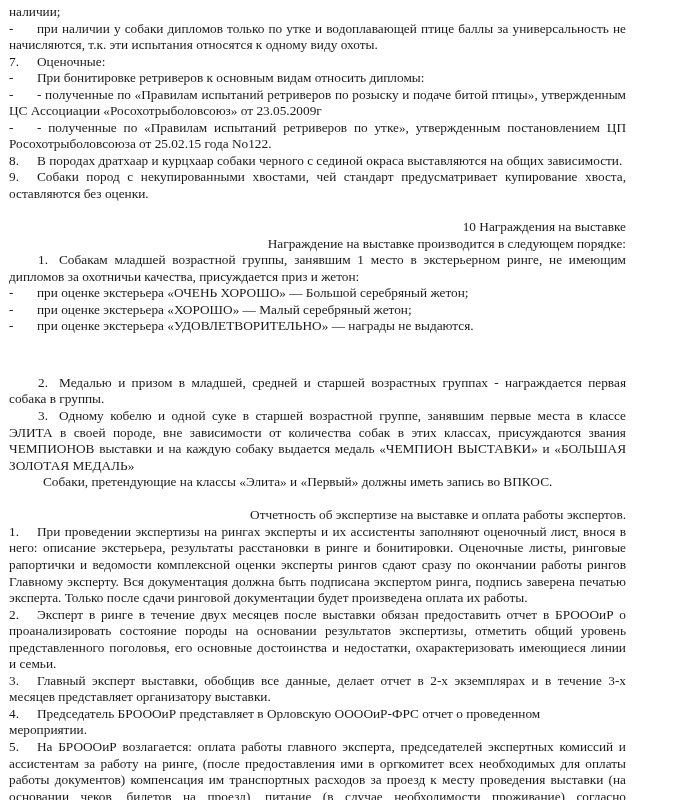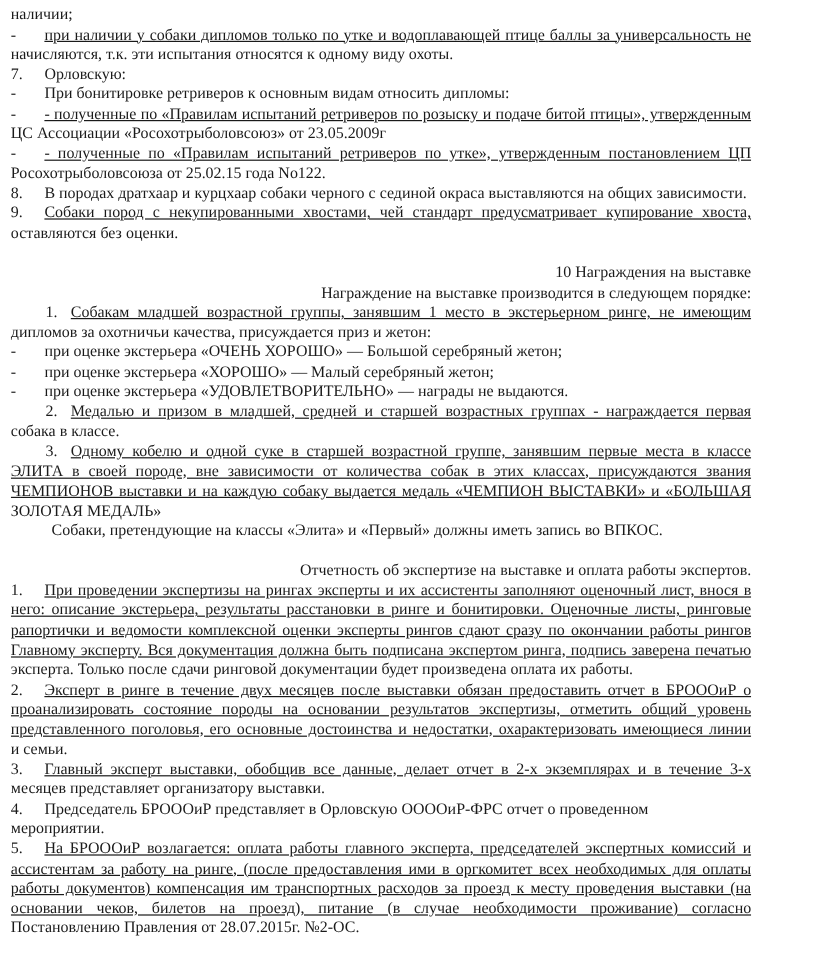--- a/index.html
+++ b/index.html
@@ -22,54 +22,54 @@
     padding: 4px 35px 0 9px;
   }
   .line {
     height: 16.55px;
     line-height: 16.55px;
     overflow: hidden;
     white-space: normal;
   }
   .line.al { text-align: left; }
   .line.ac { text-align: right; }
-  .line.aj { text-align: justify; text-align-last: justify; text-decoration: underline; }
+  .line.aj { text-align: justify; text-align-last: justify; }
   .line.blank { }
   .marker {
     display: inline-block;
     vertical-align: top;
   }
   .body-text { }
 </style>
 </head>
 <body style="background: rgb(255, 255, 255); color: rgb(26, 26, 26);">
 
 <div class="page" id="page-root">
     <div class="line al"><span class="body-text">наличии;</span></div>
     <div class="line aj"><span class="marker" style="width: 28px;">-</span><span class="body-text">при наличии у собаки дипломов только по утке и водоплавающей птице баллы за универсальность не</span></div>
     <div class="line al"><span class="body-text">начисляются, т.к. эти испытания относятся к одному виду охоты.</span></div>
-    <div class="line al"><span class="marker" style="width: 28px;">7.</span><span class="body-text">Орловскую:</span></div>
+    <div class="line al"><span class="marker" style="width: 28px;">7.</span><span class="body-text">Оценочные:</span></div>
     <div class="line al"><span class="marker" style="width: 28px;">-</span><span class="body-text">При бонитировке ретриверов к основным видам относить дипломы:</span></div>
     <div class="line aj"><span class="marker" style="width: 28px;">-</span><span class="body-text">- полученные по «Правилам испытаний ретриверов по розыску и подаче битой птицы», утвержденным</span></div>
     <div class="line al"><span class="body-text">ЦС Ассоциации «Росохотрыболовсоюз» от 23.05.2009г</span></div>
     <div class="line aj"><span class="marker" style="width: 28px;">-</span><span class="body-text">- полученные по «Правилам испытаний ретриверов по утке», утвержденным постановлением ЦП</span></div>
     <div class="line al"><span class="body-text">Росохотрыболовсоюза от 25.02.15 года No122.</span></div>
     <div class="line al"><span class="marker" style="width: 28px;">8.</span><span class="body-text">В породах дратхаар и курцхаар собаки черного с сединой окраса выставляются на общих зависимости.</span></div>
     <div class="line aj"><span class="marker" style="width: 28px;">9.</span><span class="body-text">Собаки пород с некупированными хвостами, чей стандарт предусматривает купирование хвоста,</span></div>
     <div class="line al"><span class="body-text">оставляются без оценки.</span></div>
     <div class="line blank"></div>
     <div class="line ac"><span class="body-text">10 Награждения на выставке</span></div>
     <div class="line ac"><span class="body-text">Награждение на выставке производится в следующем порядке:</span></div>
     <div class="line aj" style="padding-left: 29px;"><span class="marker" style="width: 21px;">1.</span><span class="body-text">Собакам младшей возрастной группы, занявшим 1 место в экстерьерном ринге, не имеющим</span></div>
     <div class="line al"><span class="body-text">дипломов за охотничьи качества, присуждается приз и жетон:</span></div>
     <div class="line al"><span class="marker" style="width: 28px;">-</span><span class="body-text">при оценке экстерьера «ОЧЕНЬ ХОРОШО» — Большой серебряный жетон;</span></div>
     <div class="line al"><span class="marker" style="width: 28px;">-</span><span class="body-text">при оценке экстерьера «ХОРОШО» — Малый серебряный жетон;</span></div>
     <div class="line al"><span class="marker" style="width: 28px;">-</span><span class="body-text">при оценке экстерьера «УДОВЛЕТВОРИТЕЛЬНО» — награды не выдаются.</span></div>
-    <div class="line aj" style="padding-left: 29px;"><span class="marker" style="width: 21px;">2.</span><span class="body-text">Медалью и призом в младшей, средней и старшей возрастных группах - награждается первая</span></div>
-    <div class="line al"><span class="body-text">собака в классе.</span></div>
+    <div class="line aj" style="padding-left: 29px; margin-top: 40px;"><span class="marker" style="width: 21px;">2.</span><span class="body-text">Медалью и призом в младшей, средней и старшей возрастных группах - награждается первая</span></div>
+    <div class="line al"><span class="body-text">собака в группы.</span></div>
     <div class="line aj" style="padding-left: 29px;"><span class="marker" style="width: 21px;">3.</span><span class="body-text">Одному кобелю и одной суке в старшей возрастной группе, занявшим первые места в классе</span></div>
     <div class="line aj"><span class="body-text">ЭЛИТА в своей породе, вне зависимости от количества собак в этих классах, присуждаются звания</span></div>
     <div class="line aj"><span class="body-text">ЧЕМПИОНОВ выставки и на каждую собаку выдается медаль «ЧЕМПИОН ВЫСТАВКИ» и «БОЛЬШАЯ</span></div>
     <div class="line al"><span class="body-text">ЗОЛОТАЯ МЕДАЛЬ»</span></div>
     <div class="line al" style="padding-left: 34px;"><span class="body-text">Собаки, претендующие на классы «Элита» и «Первый» должны иметь запись во ВПКОС.</span></div>
     <div class="line blank"></div>
     <div class="line ac"><span class="body-text">Отчетность об экспертизе на выставке и оплата работы экспертов.</span></div>
     <div class="line aj"><span class="marker" style="width: 28px;">1.</span><span class="body-text">При проведении экспертизы на рингах эксперты и их ассистенты заполняют оценочный лист, внося в</span></div>
     <div class="line aj"><span class="body-text">него: описание экстерьера, результаты расстановки в ринге и бонитировки. Оценочные листы, ринговые</span></div>
     <div class="line aj"><span class="body-text">рапортички и ведомости комплексной оценки эксперты рингов сдают сразу по окончании работы рингов</span></div>

